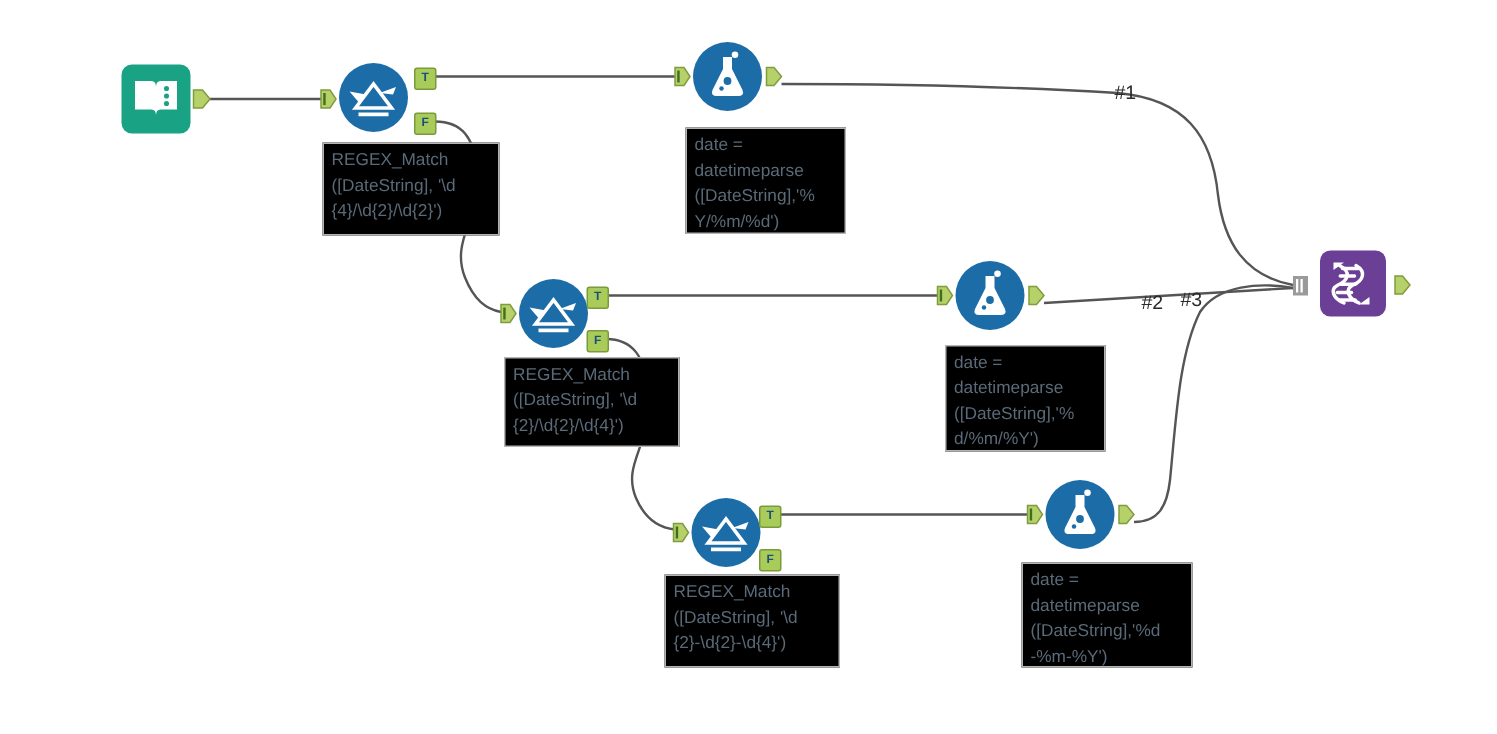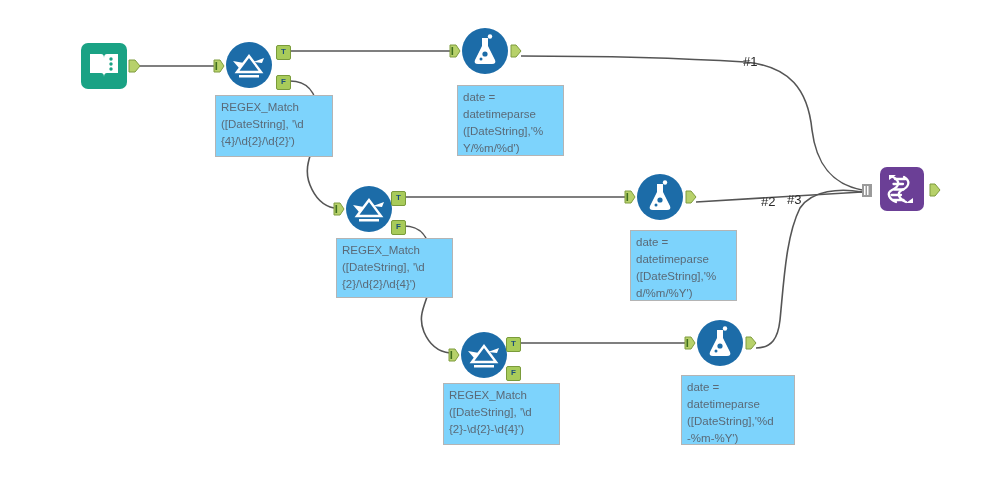--- a/index.html
+++ b/index.html
@@ -55,21 +55,21 @@
     font-weight: bold;
     line-height: 12px;
     text-align: center;
     font-family: "Liberation Sans", sans-serif;
   }
 
   
   .annot {
     position: absolute;
     border: 1px solid #b4b4b4;
-    background: #7dd3fc;
+    background: #000000;
     color: #5a6a78;
     font-family: "Liberation Sans", sans-serif;
     font-size: 11.5px;
     line-height: 17px;
     padding: 3px 4px 4px 5px;
     box-sizing: border-box;
     white-space: pre-wrap;
     word-break: break-word;
   }
 

